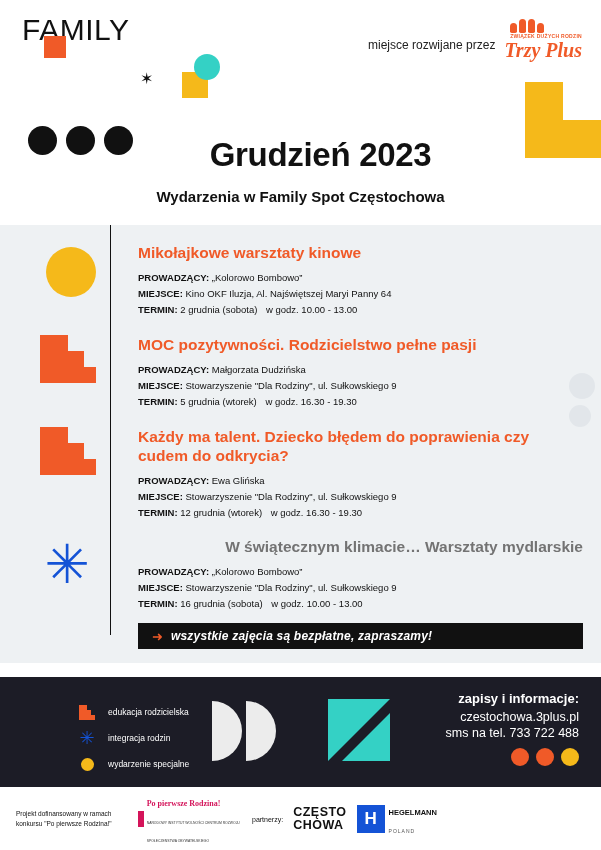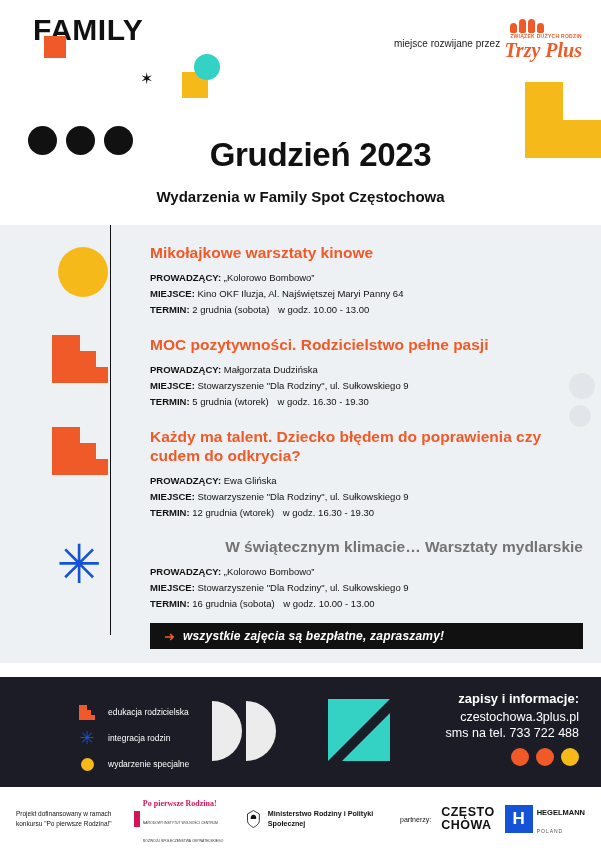--- a/index.html
+++ b/index.html
@@ -10,31 +10,31 @@
     font-family: "Liberation Sans", sans-serif;
     overflow: hidden;
     position: relative;
   }
   .page { position: relative; width: 601px; height: 850px; background: #fff; }
 
   
   .header { position: relative; height: 96px; }
   .logo-block { position: absolute; left: 22px; top: 16px; width: 200px; height: 70px; }
   .logo-fam {
-    font-size: 30px; font-weight: bold; letter-spacing: 0.5px;
-    color: #111; line-height: 28px; font-family: "Liberation Sans", sans-serif; margin-left: 11px;
+    font-size: 30px; font-weight: normal; letter-spacing: 0.5px;
+    color: #111; line-height: 28px; font-family: "Liberation Sans", sans-serif;
   }
   .logo-spot { font-size: 30px; font-weight: bold; color: #111; line-height: 30px; position: relative; }
   .logo-orange-sq { position: absolute; left: 22px; top: 20px; width: 22px; height: 22px; background: #f05a28; }
   .logo-teal-circ { position: absolute; left: 172px; top: 38px; width: 26px; height: 26px; border-radius: 50%; background: #34d1c5; }
   .logo-yellow-sq { position: absolute; left: 160px; top: 56px; width: 26px; height: 26px; background: #f5b91a; }
   .logo-star { position: absolute; left: 118px; top: 56px; width: 14px; height: 14px; color: #111; font-size: 16px; line-height: 14px; }
 
   .by-text {
-    position: absolute; left: 394px; top: 38px; font-size: 10px; color: #222;
+    position: absolute; left: 368px; top: 38px; font-size: 12px; color: #222;
   }
   .trzyplus { position: absolute; left: 472px; top: 18px; width: 110px; text-align: right; }
   .trzyplus .zdr { font-size: 5px; letter-spacing: 0.3px; color: #f05a28; font-weight: bold; }
   .trzyplus .tp { font-size: 20px; font-weight: bold; color: #f05a28; font-family: "Liberation Serif", serif; font-style: italic; }
   .tp-figs { display:flex; justify-content:center; gap:2px; margin-top:1px; }
   .tp-figs span { display:block; width:7px; height:14px; background:#f05a28; border-radius: 4px 4px 2px 2px; }
   .tp-figs span.s { height:10px; margin-top:4px; }
 
   
   .yellow-step { position: absolute; right: 0; top: 82px; }
@@ -47,21 +47,21 @@
   .dots i { display: block; width: 29px; height: 29px; border-radius: 50%; background: #111; }
   .main-title {
     text-align: center; font-size: 33px; font-weight: bold; color: #111;
     letter-spacing: -0.3px; padding-left: 40px; margin-top: 22px;
   }
   .subtitle { text-align: center; font-size: 15px; font-weight: bold; color: #111; margin-top: 14px; }
 
   
   .band { position: relative; margin-top: 14px; }
   .band-bg { position: absolute; left: 0; right: 0; top: 0; bottom: 0; background: #eef1f3; }
-  .band-inner { position: relative; padding: 10px 0 14px 12px; }
+  .band-inner { position: relative; padding: 10px 0 14px 0; }
   .vline { position: absolute; left: 110px; top: 0; bottom: 28px; width: 1px; background: #111; }
 
   .event { position: relative; min-height: 92px; padding: 8px 18px 8px 138px; }
   .ev-head { font-size: 15.5px; font-weight: bold; line-height: 19px; }
   .ev-head.orange { color: #f05a28; }
   .ev-head.blue { color: #737373; text-align: right; }
   .ev-lines { margin-top: 8px; }
   .ev-line { font-size: 9.5px; color: #111; line-height: 16px; }
   .ev-line .lbl { font-weight: bold; }
 
@@ -337,27 +337,20 @@
       <div class="f-text">Projekt dofinansowany w ramach konkursu "Po pierwsze Rodzina!"</div>
 
       <div class="f-logo1">
         <span class="sq"></span>
         <span>
           <span class="po">Po pierwsze Rodzina!</span>
           <span class="micro">NARODOWY INSTYTUT WOLNOŚCI CENTRUM ROZWOJU SPOŁECZEŃSTWA OBYWATELSKIEGO</span>
         </span>
       </div>
 
-      <div class="f-min">
-        <svg class="eagle" viewBox="0 0 20 24">
-          <path d="M10 2 L17 6 L17 14 C17 19 10 22 10 22 C10 22 3 19 3 14 L3 6 Z" fill="#fff" stroke="#111" stroke-width="1"></path>
-          <path d="M10 7 C12 7 14 9 13 12 L7 12 C6 9 8 7 10 7 Z" fill="#111"></path>
-        </svg>
-        <span class="mtxt">Ministerstwo Rodziny i Polityki Społecznej</span>
-      </div>
 
       <div class="f-part">partnerzy:</div>
 
       <div>
         <div class="f-czesto">CZĘSTO</div>
         <div class="f-czesto">CHOWA</div>
       </div>
 
       <div class="f-hegel">
         <span class="sq">H</span>

